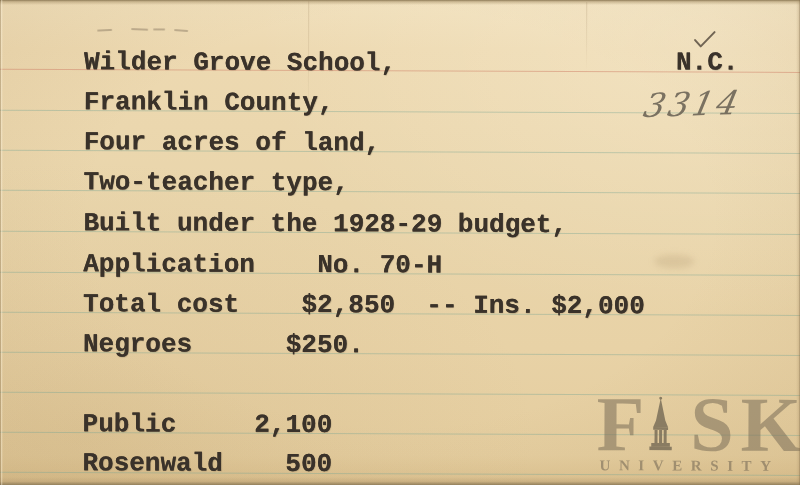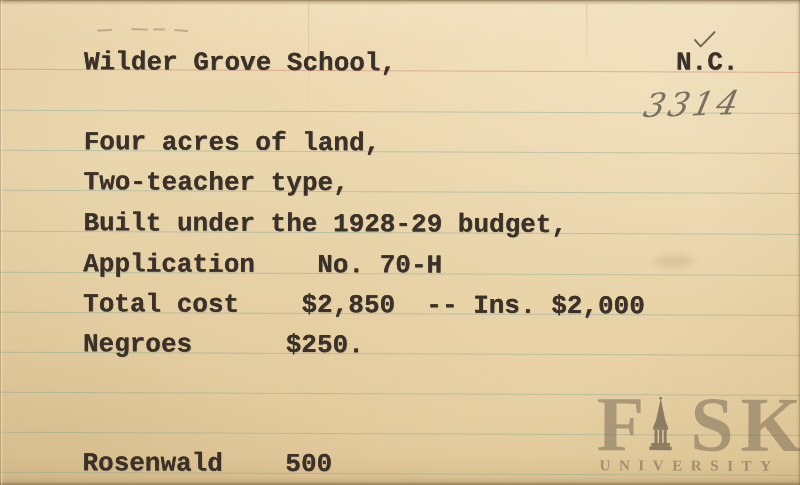--- a/index.html
+++ b/index.html
@@ -75,26 +75,28 @@
 
     <div class="smudge" style="left:97px;top:29px;width:15px;height:2px;transform:rotate(-3deg)"></div>
     <div class="smudge" style="left:131px;top:28px;width:17px;height:2px;transform:rotate(2deg)"></div>
     <div class="smudge" style="left:153px;top:28px;width:12px;height:2px"></div>
     <div class="smudge" style="left:174px;top:29px;width:14px;height:2px;transform:rotate(4deg)"></div>
     <div class="stain" style="left:655px;top:252px;width:40px;height:14px"></div>
     <div class="crease" style="left:308px;top:0;height:120px"></div>
     <div class="crease" style="left:586px;top:0;height:70px"></div>
 
     <div class="typed" style="top:49px">Wilder Grove School,</div>
+    <div class="typed" style="top:89px">Franklin County,</div>
     <div class="typed" style="top:129px">Four acres of land,</div>
     <div class="typed" style="top:169px">Two-teacher type,</div>
     <div class="typed" style="top:210px">Built under the 1928-29 budget,</div>
     <div class="typed" style="top:251px">Application    No. 70-H</div>
     <div class="typed" style="top:291px">Total cost    $2,850  -- Ins. $2,000</div>
     <div class="typed" style="top:331px">Negroes      $250.</div>
+    <div class="typed" style="top:411px">Public     2,100</div>
     <div class="typed" style="top:450px">Rosenwald    500</div>
 
     <div class="typed state" style="top:47px">N.C.</div>
     <svg class="checkmark" width="26" height="22" viewBox="0 0 26 22">
       <path d="M4 12 L10 18 L23 3" fill="none" stroke="#51463a" stroke-width="2" stroke-linecap="round" stroke-linejoin="round"></path>
     </svg>
     <div class="handwritten">3314</div>
 
     <div class="wm">
       <span class="serif">F</span>

